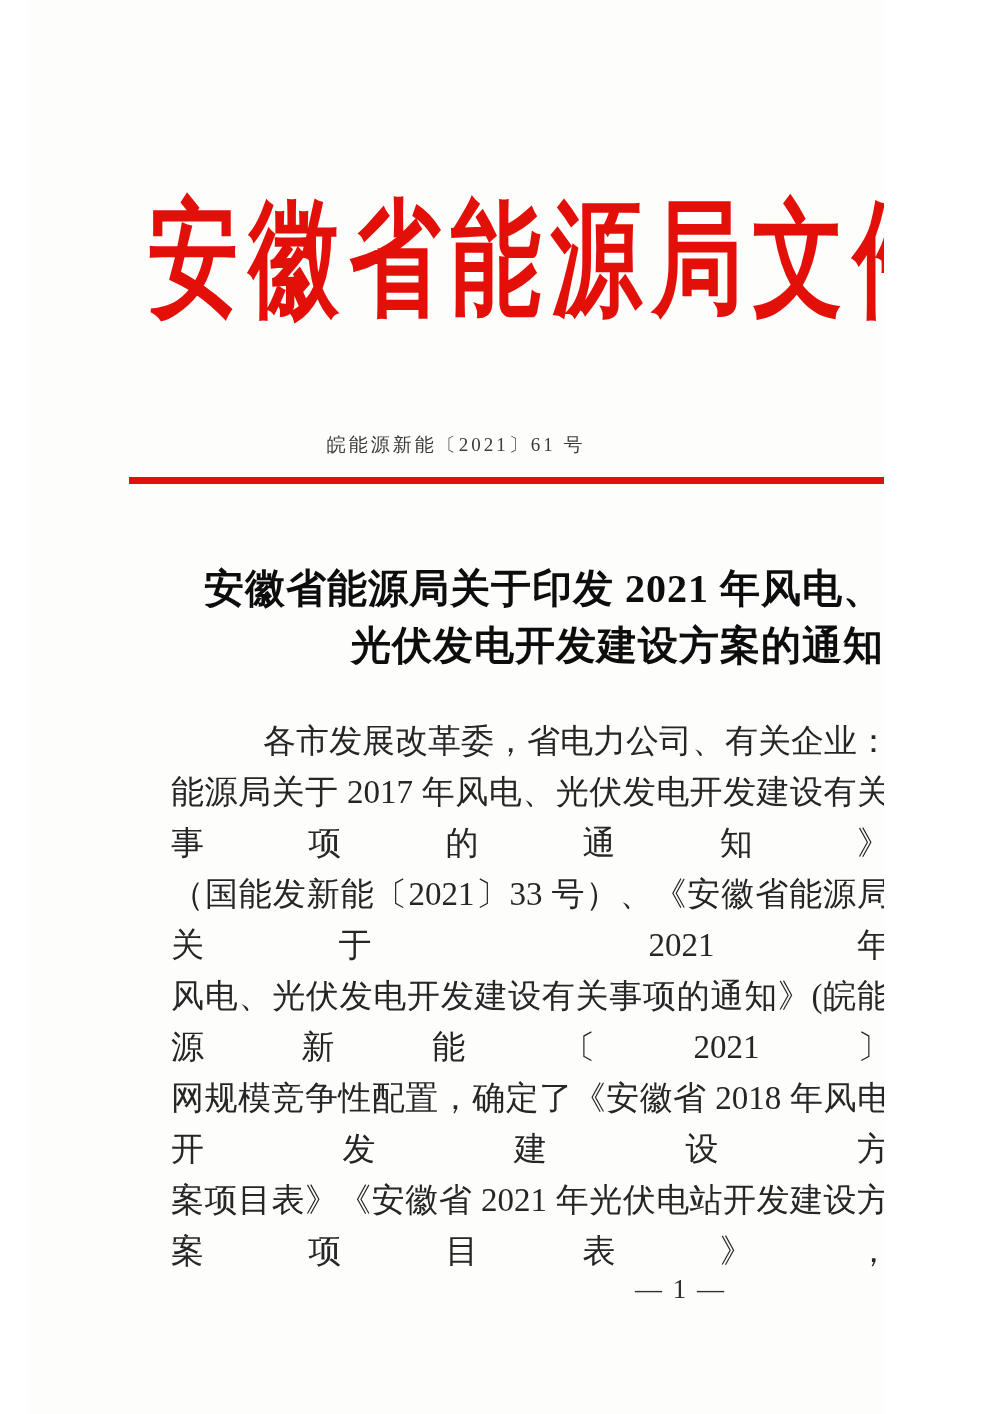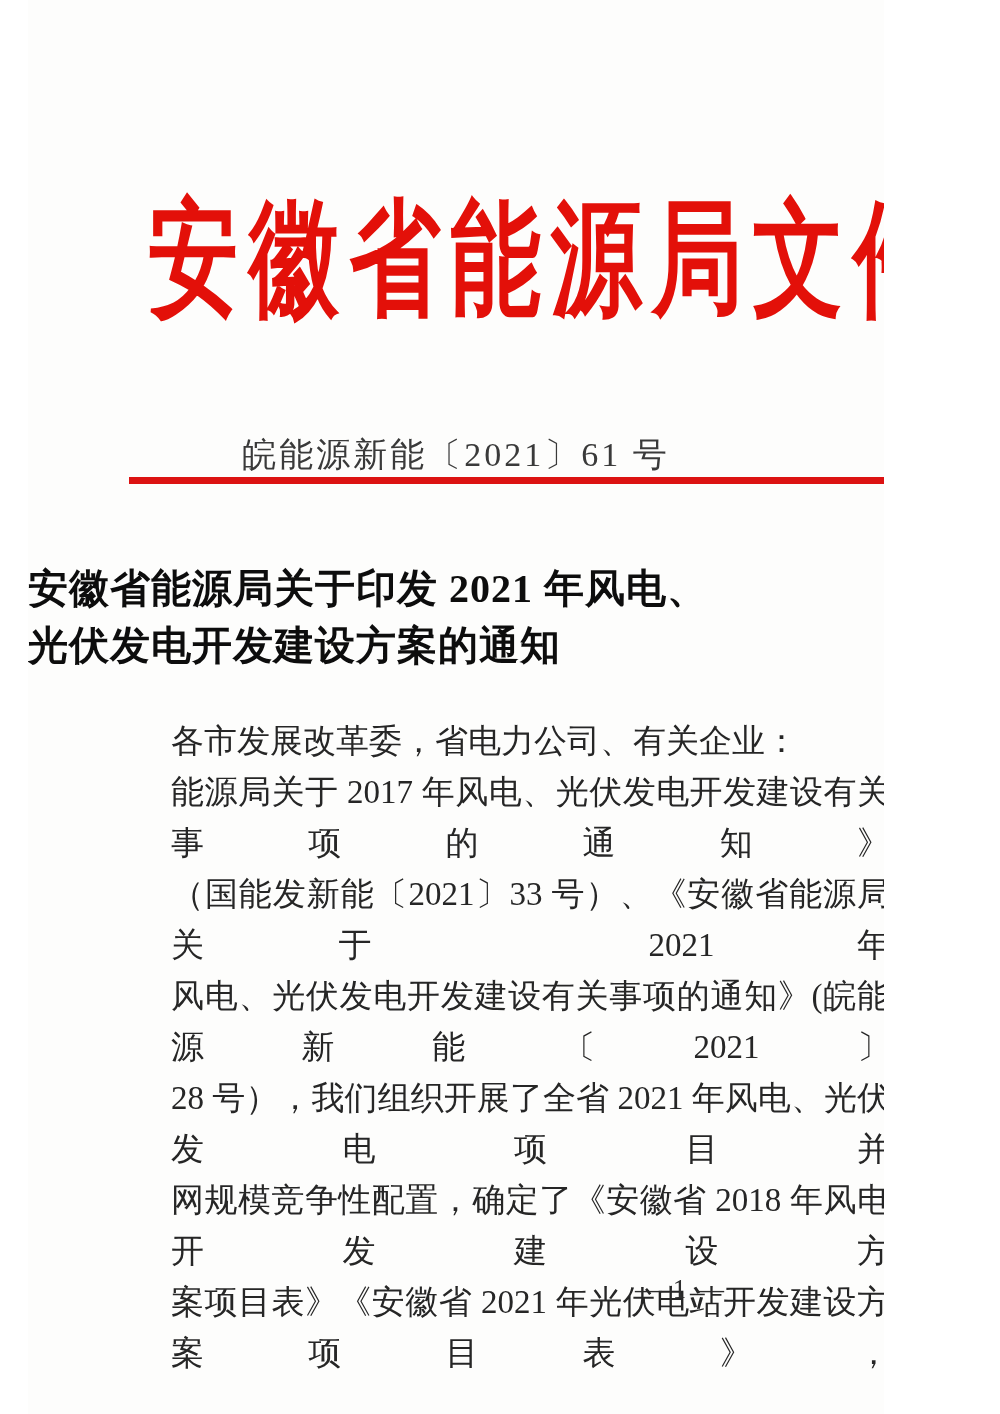--- a/index.html
+++ b/index.html
@@ -40,58 +40,58 @@
     transform: scaleX(0.72);
     transform-origin: 50% 50%;
   }
   
   .doc-number {
     position: absolute;
     top: 432px;
     left: 0;
     right: 0;
     text-align: center;
-    font-size: 34px;
+    font-size: 19px;
     letter-spacing: 3px;
     color: var(--gray);
     white-space: nowrap;
   }
   
   .red-rule {
     position: absolute;
     top: 477px;
     left: 101px;
     width: 799px;
     height: 7px;
     background: var(--rule);
   }
   
   .doc-title {
     position: absolute;
     top: 560px;
     left: 0;
     right: 0;
-    text-align: left;
+    text-align: right;
     font-weight: 700;
     font-size: 40px;
     line-height: 57px;
     color: #0d0d0d;
     letter-spacing: 1px;
   }
   
   .body-block {
     position: absolute;
     top: 716px;
     left: 143px;
     width: 719px;
     font-size: 33px;
     line-height: 51px;
     color: var(--ink);
   }
-  .line { white-space: nowrap; }
+  .line { white-space: nowrap; text-align: right; }
   .line.j {
     white-space: normal;
     text-align: justify;
     text-align-last: justify;
   }
   .line.ind { text-indent: 53px; }
   
   .page-number {
     position: absolute;
     top: 1274px;
@@ -116,21 +116,20 @@
   <div class="doc-title">
     <div>安徽省能源局关于印发 2021 年风电、</div>
     <div>光伏发电开发建设方案的通知</div>
   </div>
 
   <div class="body-block">
     <div class="line">各市发展改革委，省电力公司、有关企业：</div>
     <div class="line j">能源局关于 2017 年风电、光伏发电开发建设有关事项的通知》</div>
     <div class="line j">（国能发新能〔2021〕33 号）、《安徽省能源局关于 2021 年</div>
     <div class="line j">风电、光伏发电开发建设有关事项的通知》(皖能源新能〔2021〕</div>
-    <div class="line j">28 号），我们组织开展了全省 2021 年风电、光伏发电项目并</div>
     <div class="line j">网规模竞争性配置，确定了《安徽省 2018 年风电开发建设方</div>
     <div class="line j">案项目表》《安徽省 2021 年光伏电站开发建设方案项目表》，</div>
 
   </div>
 
   <div class="page-number">— 1 —</div>
 
 </div>
 
 </body></html>

